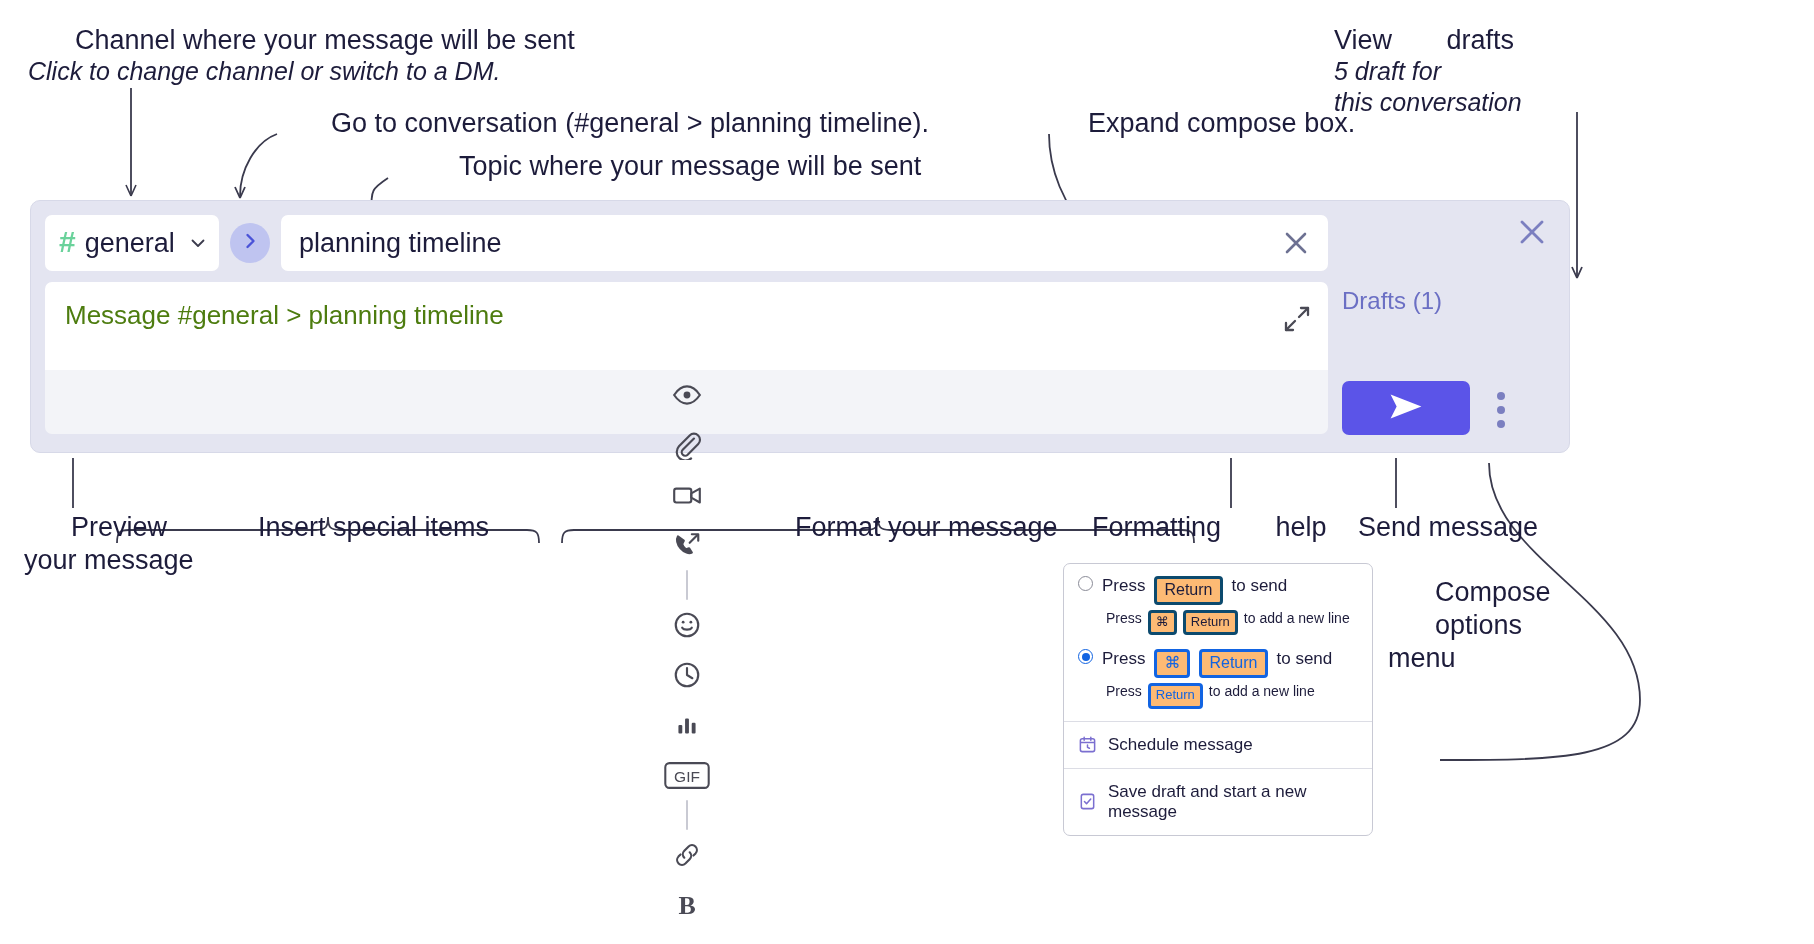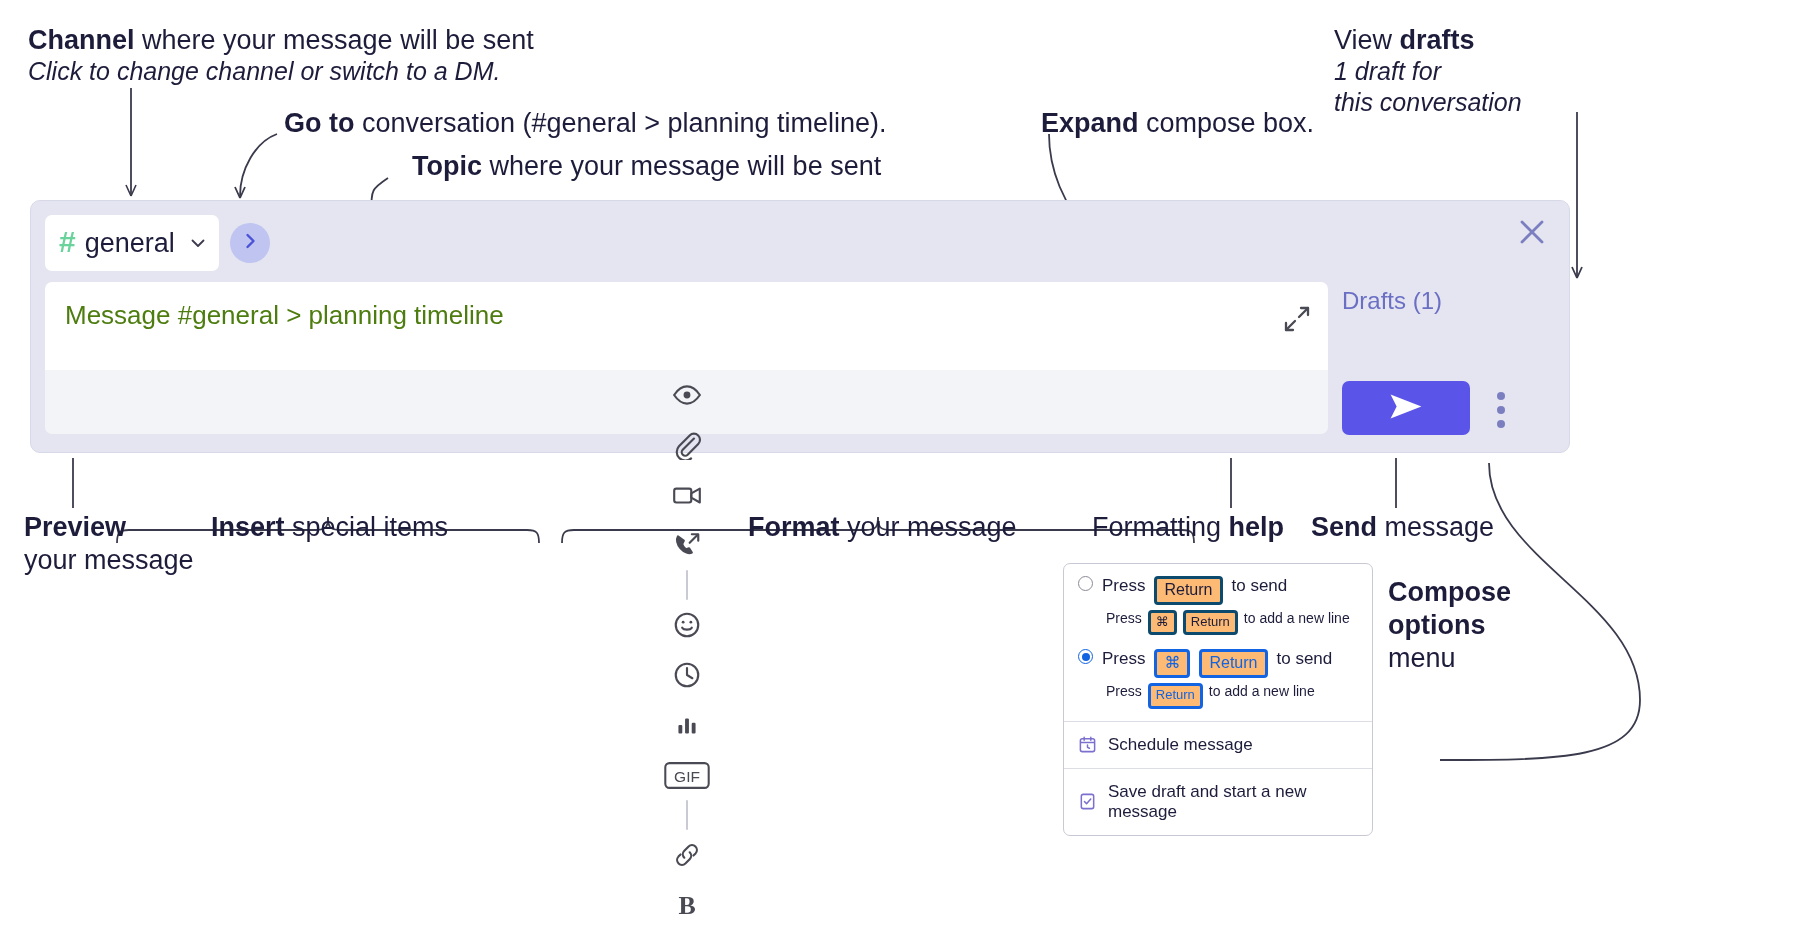--- a/index.html
+++ b/index.html
@@ -9,21 +9,21 @@
     background:#ffffff;
     font-family:"Liberation Sans", sans-serif;
     color:#1d1c3b;
     position:relative;
     overflow:hidden;
   }
   .stage { position:absolute; inset:0; }
 
   
   .anno { position:absolute; color:#1d1c3b; line-height:1.24; white-space:nowrap; }
-  .anno b { font-weight:700; }
+  .anno b { font-weight:400;margin-left:47px; }
   .anno i { font-style:italic; }
   .a-28 { font-size:27px; }
   .a-26 { font-size:25px; }
 
   
   .lines { position:absolute; inset:0; pointer-events:none; }
 
   
   .compose {
     position:absolute;
@@ -211,21 +211,21 @@
   </div>
 
   <div class="anno a-28" style="left:1041px; top:107px;text-align:right;">
     <b>Expand</b><span> compose box.</span>
   </div>
 
   <div class="anno a-28" style="left:1334px; top:24px;">
     <span>View </span><b>drafts</b>
   </div>
   <div class="anno a-26" style="left:1334px; top:56px;">
-    <i>1 draft for</i>
+    <i>5 draft for</i>
   </div>
   <div class="anno a-26" style="left:1334px; top:87px;">
     <i>this conversation</i>
   </div>
 
   <div class="anno a-28" style="left:24px; top:511px;">
     <b>Preview</b>
   </div>
   <div class="anno a-28" style="left:24px; top:544px;">
     <span>your message</span>
@@ -274,20 +274,28 @@
         </div>
 
         <div class="go-btn">
           <span>
             <svg viewBox="0 0 20 20" width="20" height="20" fill="none" stroke="#4a53d8" stroke-width="2.4" stroke-linecap="round" stroke-linejoin="round">
                 <path d="M7.5 4 L13.5 10 L7.5 16"></path>
               </svg>
           </span>
         </div>
 
+        <div class="topic-field">
+          <span class="topic-text">planning timeline</span>
+          <span class="clear-x">
+            <svg viewBox="0 0 32 32" width="32" height="32" fill="none" stroke="#6d7192" stroke-width="2.6" stroke-linecap="round">
+                <path d="M7 7 L25 25 M25 7 L7 25"></path>
+              </svg>
+          </span>
+        </div>
       </div>
 
       <div class="msg-area">
         <span class="msg-placeholder">Message #general &gt; planning timeline</span>
         <span class="expand-ico">
           <svg viewBox="0 0 30 30" width="30" height="30" fill="none" stroke="#4a4a55" stroke-width="2.3" stroke-linecap="round" stroke-linejoin="round">
             <path d="M17 13 L26 4"></path>
               <path d="M19 4 L26 4 L26 11"></path>
             <path d="M13 17 L4 26"></path>
               <path d="M11 26 L4 26 L4 19"></path>

